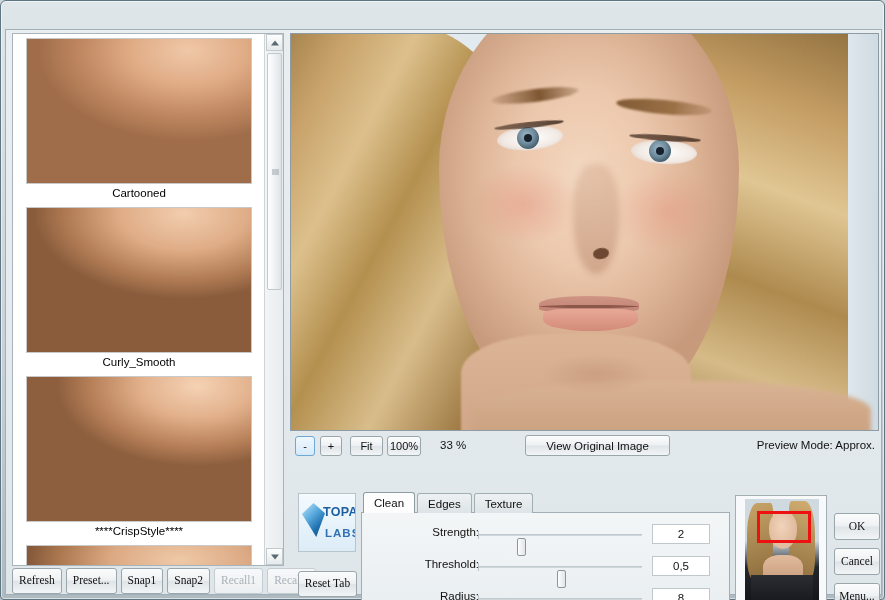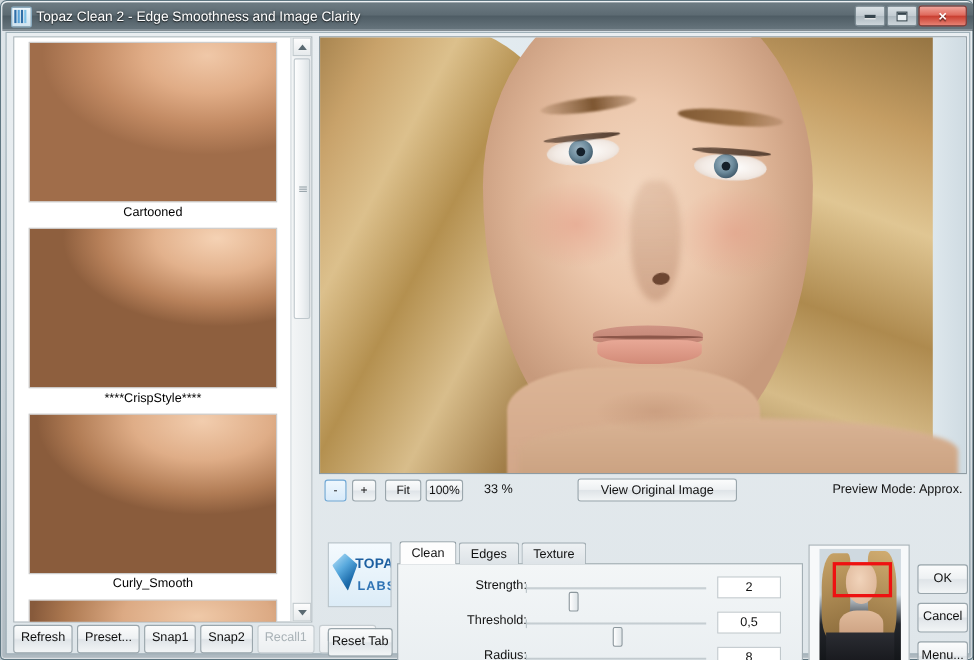--- a/index.html
+++ b/index.html
@@ -147,21 +147,21 @@
 
   
   .btnrow { position:absolute; left:6px; top:540px; width:272px; height:22px; display:flex; gap:4px; align-items:center;}
   .btn {
     box-sizing:border-box;
     border:1px solid #9aa6ac; border-radius:3px;
     background:linear-gradient(180deg,#fbfcfc 0%,#eef1f3 47%,#dfe4e8 52%,#f2f5f6 100%);
     font-size:11.5px; color:#101010; line-height:1;
     display:flex; align-items:center; justify-content:center;
     height:21px; padding:12px 6px; white-space:nowrap;
-    font-family:Liberation Sans, sans-serif;
+    font-family:Liberation Serif, serif;
   }
   .btn.disabled { color:#a9b2b7; border-color:#c6cdd1; background:linear-gradient(180deg,#f7f8f9,#eceff1); }
 
   
   .preview {
     position:absolute; left:284px; top:3px; width:589px; height:398px;
     border:1px solid #8e9ba2; box-sizing:border-box; overflow:hidden;
     background:#dfe7ea;
   }
   .photo { position:absolute; inset:0; }
@@ -344,56 +344,36 @@
   
   .actions { position:absolute; left:828px; top:483px; width:46px; }
   .actions .btn { width:46px; height:27px; margin-bottom:8px; font-size:11.5px; }
 </style>
 </head>
 <body>
 
 <div id="app">
   <div class="win-frame">
 
-    <div class="titlebar">
-      <div class="title-icon">
-        <i></i>
-          <i></i>
-          <i></i>
-          <i></i>
-      </div>
-      <div class="title-text">Topaz Clean 2 - Edge Smoothness and Image Clarity</div>
-      <div class="win-btns">
-        <div class="wb">
-          <span class="g min-g"></span>
-        </div>
-        <div class="wb">
-          <span class="g max-g"></span>
-        </div>
-        <div class="wb close">
-          <span class="g cls-g">×</span>
-        </div>
-      </div>
-    </div>
 
     <div class="client">
 
       <div class="preset-panel">
         <div class="preset-list">
           <div class="preset-item">
             <div class="thumb t1"></div>
             <div class="preset-label">Cartooned</div>
           </div>
           <div class="preset-item">
+            <div class="thumb t3"></div>
+            <div class="preset-label">Curly_Smooth</div>
+          </div>
+          <div class="preset-item">
             <div class="thumb t2"></div>
             <div class="preset-label">****CrispStyle****</div>
-          </div>
-          <div class="preset-item">
-            <div class="thumb t3"></div>
-            <div class="preset-label">Curly_Smooth</div>
           </div>
           <div class="preset-item">
             <div class="thumb t4"></div>
 
           </div>
         </div>
         <div class="plist-sb">
           <div class="sb-arrow up">
             <span class="tri"></span>
           </div>

